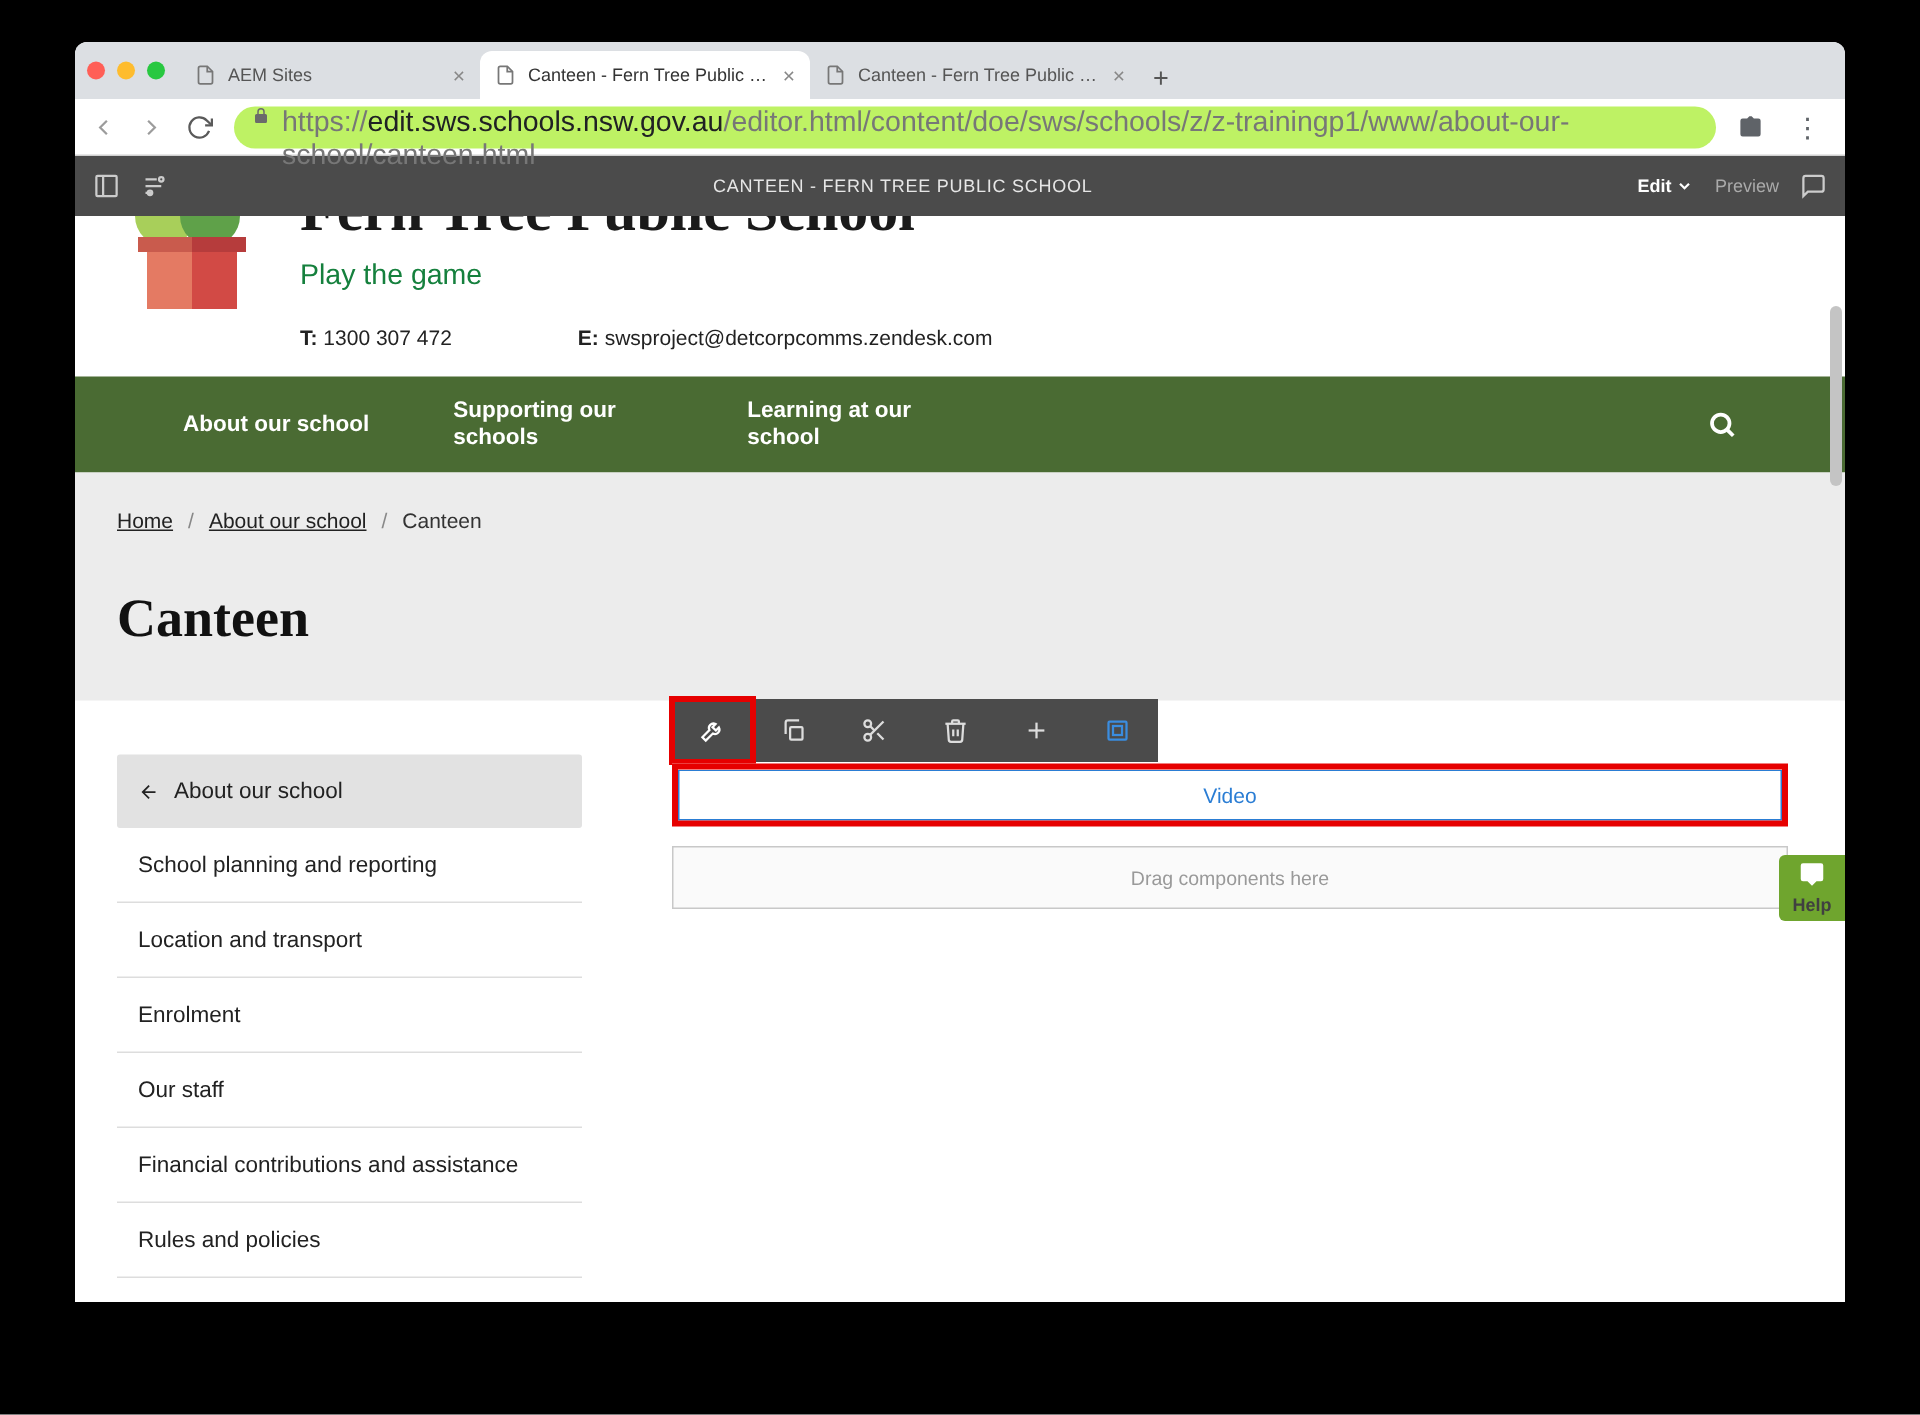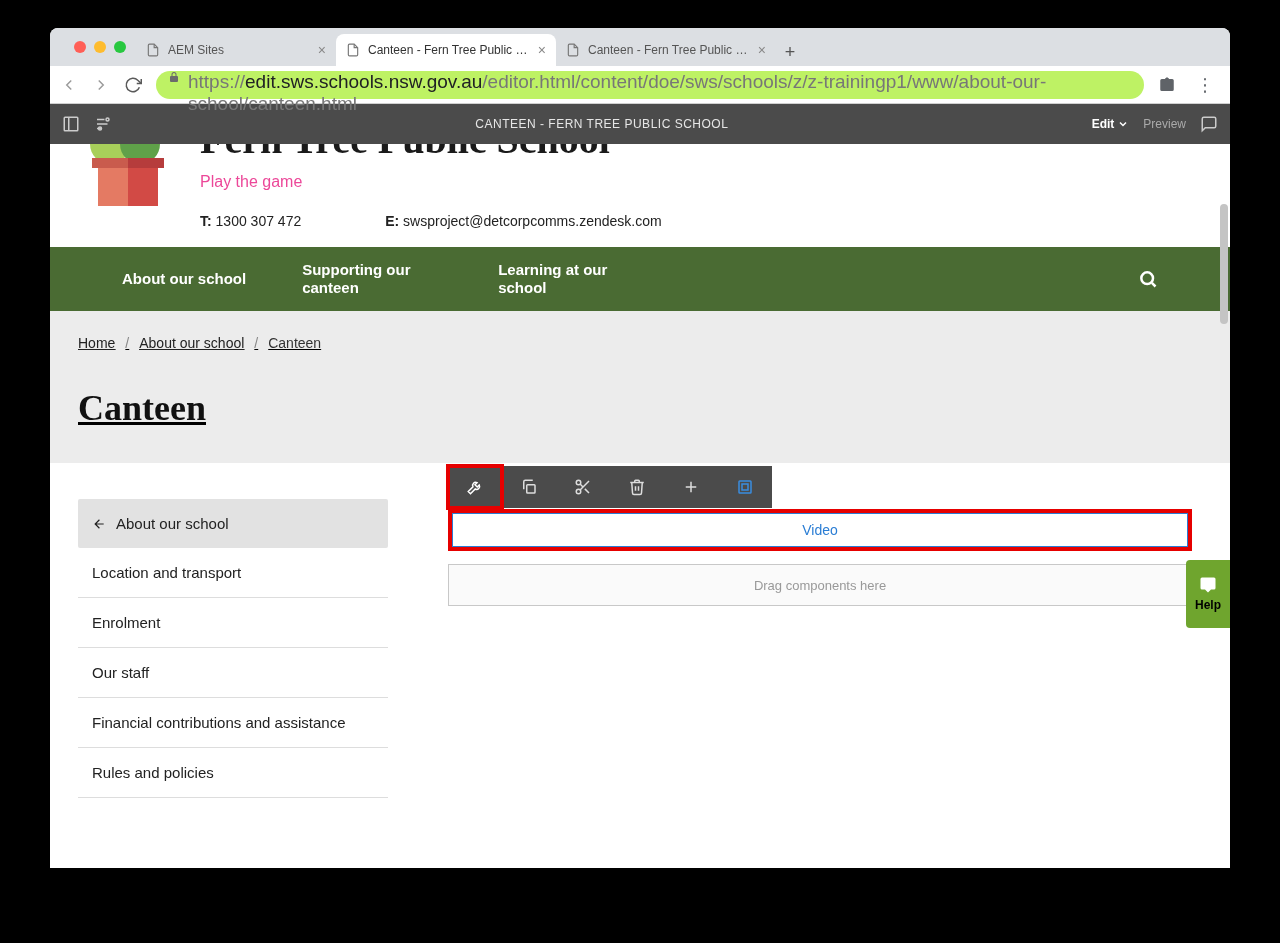--- a/index.html
+++ b/index.html
@@ -20,21 +20,21 @@
     border-radius: 8px 8px 0 0;
     box-shadow: 0 10px 40px rgba(0,0,0,0.6);
     overflow: hidden;
   }
   
   .tab-strip {
     height: 38px;
     background: #dcdfe3;
     display: flex;
     align-items: flex-end;
-    padding-left: 20px;
+    padding-left: 4px;
   }
   .traffic-lights {
     display: flex;
     gap: 8px;
     align-items: center;
     height: 100%;
     padding: 0 10px 0 4px;
   }
   .tl { width: 12px; height: 12px; border-radius: 50%; }
   .tl-red { background: #ff5f57; }
@@ -128,41 +128,40 @@
     width: 100px;
     flex-shrink:0;
   }
   .school-info h1 {
     font-family: Georgia, serif;
     font-size: 40px;
     font-weight: 700;
     color: #1a1a1a;
     margin-top: -8px;
   }
-  .school-info .tagline { font-size: 16px; color: #ec4899; margin-top: 10px; }
+  .school-info .tagline { font-size: 19px; color: #15803d; margin-top: 10px; }
   .school-contacts { display:flex; gap:84px; margin-top: 22px; font-size: 14px; color:#222; }
   .school-contacts b { font-weight: 700; }
   
   .primary-nav {
     background: #4a6b33;
     display: flex;
     align-items: center;
     padding: 14px 72px;
     gap: 56px;
   }
   .primary-nav a {
     color: #fff; font-weight: 600; font-size: 15px; text-decoration: none;
     max-width: 140px; line-height: 1.2;
   }
   .nav-search { margin-left: auto; color:#fff; }
   
   .page-band {
     background: #ececec;
     padding: 24px 28px 34px 28px;
-    text-decoration: underline;
   }
   .breadcrumb { font-size: 14px; color:#333; display:flex; gap:10px; align-items:center; }
   .breadcrumb a { color:#222; text-decoration: underline; }
   .breadcrumb .sep { color:#888; }
   .page-title {
     font-family: Georgia, serif;
     font-size: 36px;
     font-weight: 700;
     margin-top: 36px;
     color: #111;
@@ -232,25 +231,25 @@
     border: 1px solid #c8c8c8;
     background: #fafafa;
     display:flex; align-items:center; justify-content:center;
     color: #999;
     font-size: 13px;
   }
   
   .help-badge {
     position: absolute;
     right: 0;
-    top: 416px;
+    top: 426px;
     width: 44px;
-    height: 68px;
+    height: 44px;
     background: #6fa52e;
-    color: #000000;
+    color: #404040;
     display:flex; flex-direction:column; align-items:center; justify-content:center;
     gap: 4px;
     font-size: 12px;
     font-weight: 600;
     border-radius: 4px 0 0 4px;
   }
   
   .vscroll {
     position:absolute; right:2px; top:60px; width:8px; height:120px;
     background:#c4c4c4; border-radius:4px;
@@ -381,21 +380,21 @@
           <div class="tagline">Play the game</div>
           <div class="school-contacts">
             <div><b>T:</b> <span>1300 307 472</span></div>
             <div><b>E:</b> <span>swsproject@detcorpcomms.zendesk.com</span></div>
           </div>
         </div>
       </div>
 
       <nav class="primary-nav">
         <a>About our school</a>
-        <a>Supporting our canteen</a>
+        <a>Supporting our schools</a>
         <a>Learning at our school</a>
         <span class="nav-search">
           <svg width="20" height="20" viewBox="0 0 24 24" fill="none" stroke="currentColor" stroke-width="3">
               <circle cx="11" cy="11" r="7"></circle>
               <line x1="21" y1="21" x2="16.65" y2="16.65"></line>
             </svg>
         </span>
       </nav>
 
       <div class="page-band">
@@ -410,20 +409,21 @@
       </div>
 
       <div class="page-body">
         <aside class="sidebar">
           <div class="side-item active">
             <svg width="14" height="14" viewBox="0 0 24 24" fill="#222">
                 <path d="M20 11H7.83l5.59-5.59L12 4l-8 8 8 8 1.41-1.41L7.83 13H20z"></path>
               </svg>
             <span>About our school</span>
           </div>
+          <div class="side-item">School planning and reporting</div>
           <div class="side-item">Location and transport</div>
           <div class="side-item">Enrolment</div>
           <div class="side-item">Our staff</div>
           <div class="side-item">Financial contributions and assistance</div>
           <div class="side-item">Rules and policies</div>
         </aside>
         <div class="main-col"></div>
       </div>
 
       <div class="component-toolbar">

